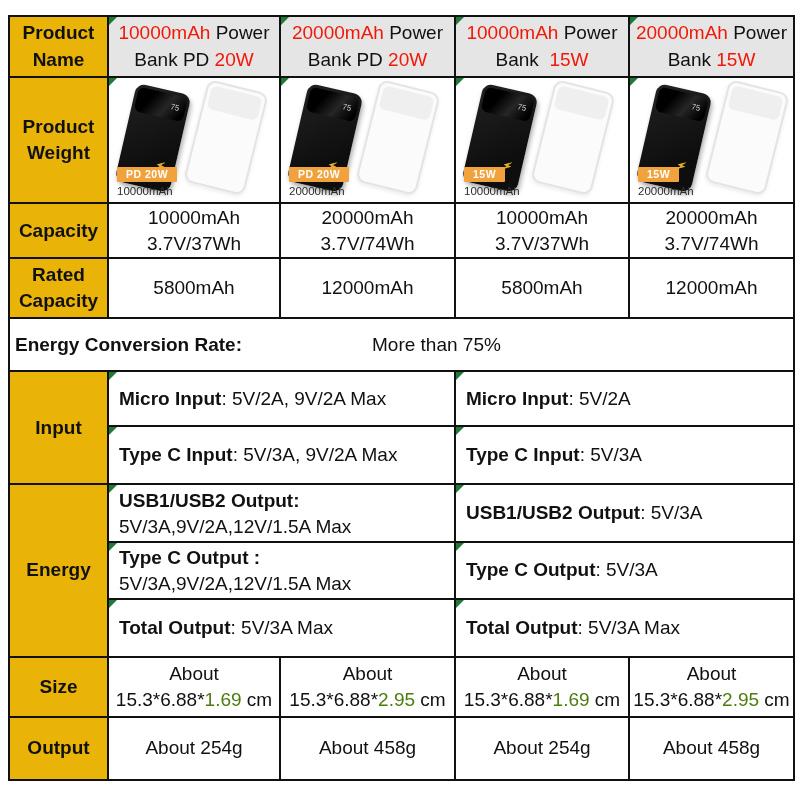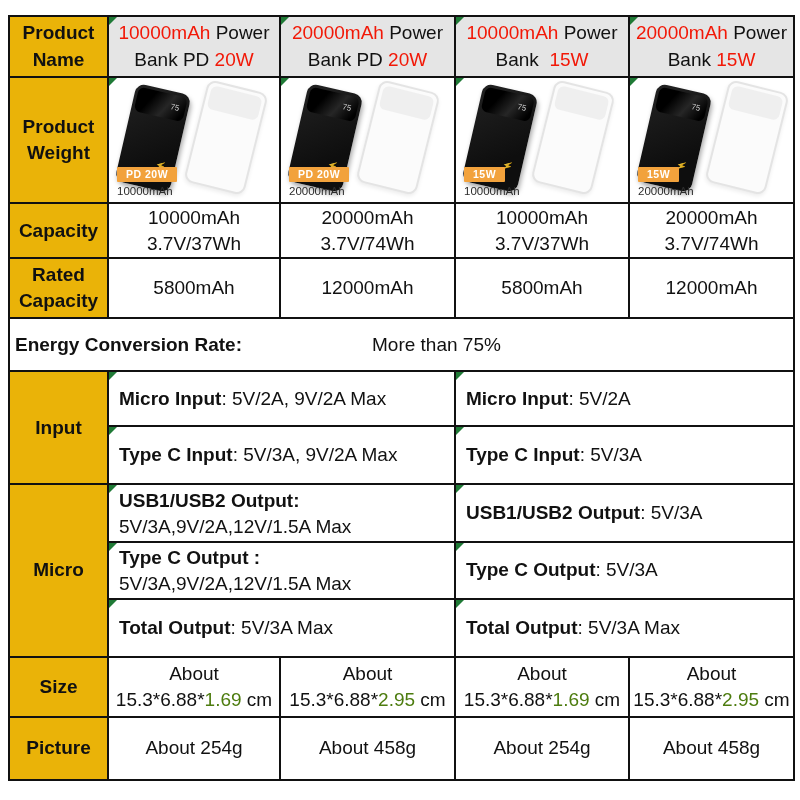--- a/index.html
+++ b/index.html
@@ -191,21 +191,21 @@
     <th class="rowlab" rowspan="2">Input</th>
     <td colspan="2" class="spec"><i class="flag"></i><span class="b">Micro Input</span><span>: 5V/2A, 9V/2A Max</span></td>
     <td colspan="2" class="spec"><i class="flag"></i><span class="b">Micro Input</span><span>: 5V/2A</span></td>
   </tr>
   <tr class="r-in2">
     <td colspan="2" class="spec"><i class="flag"></i><span class="b">Type C Input</span><span>: 5V/3A, 9V/2A Max</span></td>
     <td colspan="2" class="spec"><i class="flag"></i><span class="b">Type C Input</span><span>: 5V/3A</span></td>
   </tr>
 
   <tr class="r-out1">
-    <th class="rowlab" rowspan="3">Micro</th>
+    <th class="rowlab" rowspan="3">Energy</th>
     <td colspan="2" class="spec">
           <i class="flag"></i>
           <span class="stack1">USB1/USB2 Output:</span>
           <span class="stack2">5V/3A,9V/2A,12V/1.5A Max</span>
         </td>
     <td colspan="2" class="spec"><i class="flag"></i><span class="b">USB1/USB2 Output</span><span>: 5V/3A</span></td>
   </tr>
   <tr class="r-out2">
     <td colspan="2" class="spec">
           <i class="flag"></i>
@@ -233,20 +233,20 @@
           <div>About</div>
           <div class="nowrap"><span>15.3*6.88*</span><span class="sizered">1.69</span><span> cm</span></div>
         </td>
     <td>
           <div>About</div>
           <div class="nowrap"><span>15.3*6.88*</span><span class="sizered">2.95</span><span> cm</span></div>
         </td>
   </tr>
 
   <tr class="r-wt">
-    <th class="rowlab">Picture</th>
+    <th class="rowlab">Output</th>
     <td>About 254g</td>
     <td>About 458g</td>
     <td>About 254g</td>
     <td>About 458g</td>
   </tr>
 </tbody>
   </table>
 
 </body></html>

